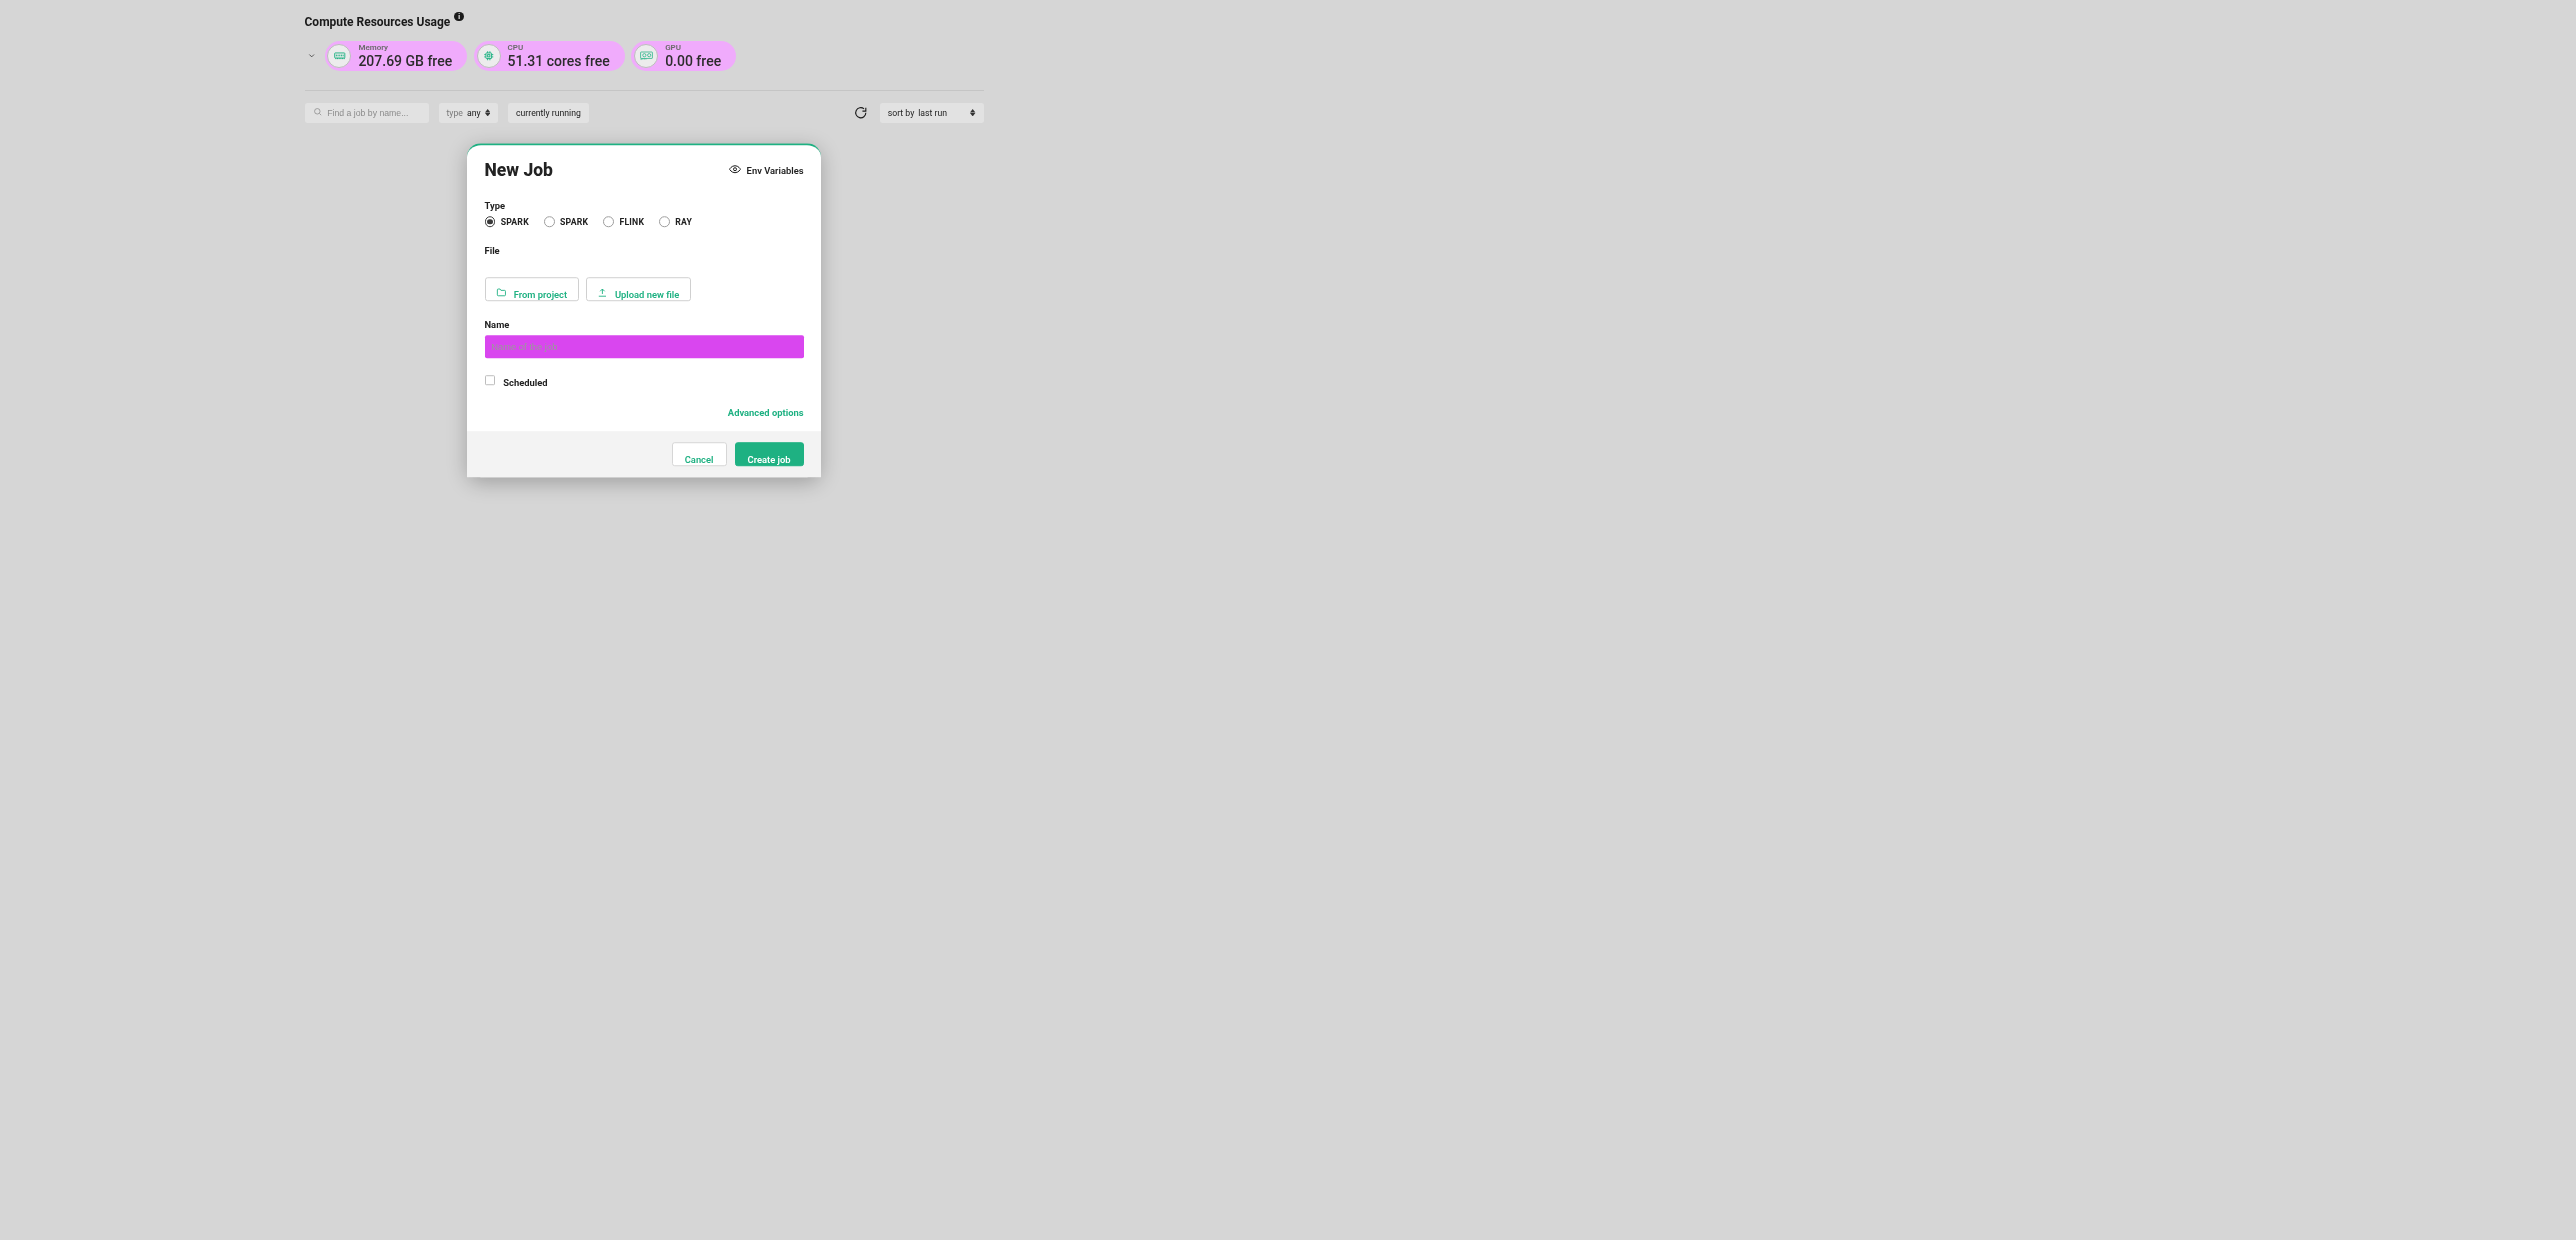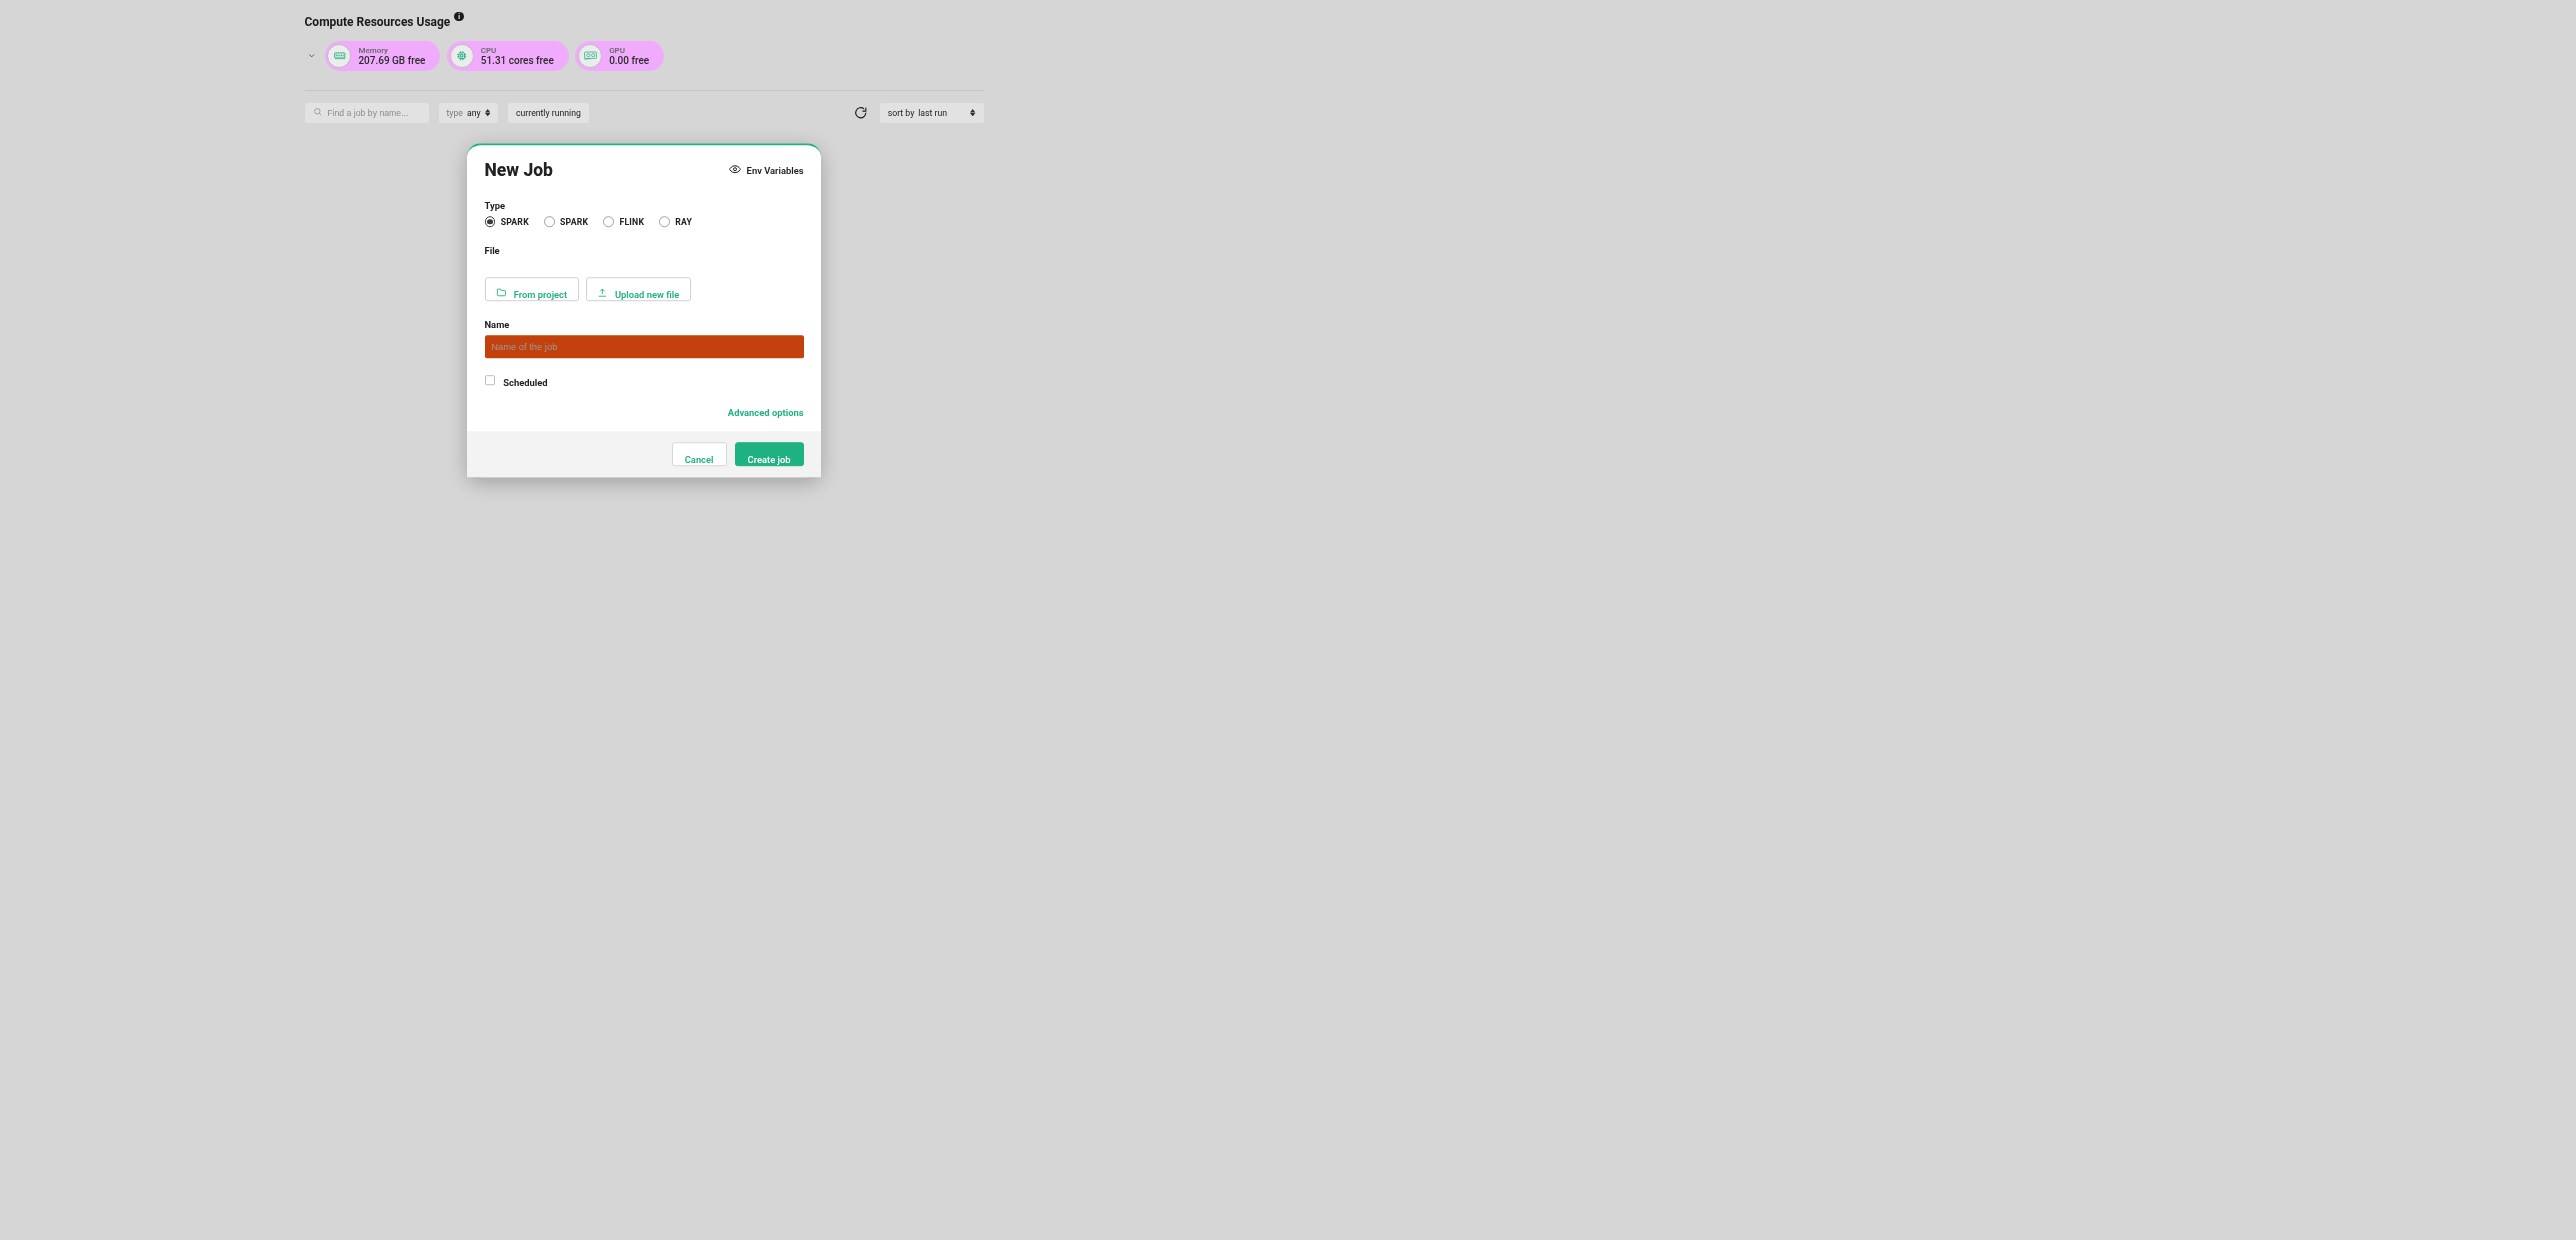--- a/index.html
+++ b/index.html
@@ -36,21 +36,21 @@
     background:#f0abfc; border-radius:672px; padding:2.7px 15px 2.7px 2.7px;
     height:30px;
   }
   .pill .circ {
     width:24px; height:24px; border-radius:50%;
     background:#ececec; border:0.7px solid #bdbdbd;
     display:flex; align-items:center; justify-content:center;
   }
   .pill .txt { display:flex; flex-direction:column; line-height:1.15; }
   .pill .lab { font-size:8px; font-weight:600; color:#6b6b6b; }
-  .pill .val { font-size:10px; font-weight:500; color:#2c2c2c; }
+  .pill .val { font-size:14px; font-weight:500; color:#2c2c2c; }
 
   .divider { height:0.7px; background:#c5c5c5; margin-top:19px; }
 
   
   .toolbar { display:flex; align-items:center; gap:10px; margin-top:12px; }
   .search {
     display:flex; align-items:center; gap:5.4px;
     background:#e2e2e2; border-radius:2.7px;
     padding:0 8px; height:20px; width:124px;
   }
@@ -104,21 +104,21 @@
 
   .file-row { display:flex; gap:6.7px; }
   .file-btn {
     display:flex; align-items:flex-end; gap:6.7px;
     border:0.7px solid #d0d0d0; border-radius:2.7px; background:#fff;
     padding:0 10.8px; height:24px; font-size:9.4px; font-weight:600;
     color:#1eb182; cursor:pointer;margin-top:16px;
   }
 
   .name-input {
-    width:100%; height:23px; background:#c2410c; border:none; outline:none;
+    width:100%; height:23px; background:#d946ef; border:none; outline:none;
     border-radius:2px; padding:0 6.7px; font-size:9.4px;
   }
   .name-input::placeholder { color:#9a9a9a; }
 
   .sched-row { display:flex; align-items:center; gap:8px; margin-top:13.5px; }
   .checkbox {
     width:10.8px; height:10.8px; border:1px solid #bdbdbd; border-radius:1.3px;
   }
   .sched-label { font-size:9.4px; font-weight:700;margin-top:6px; }
 

